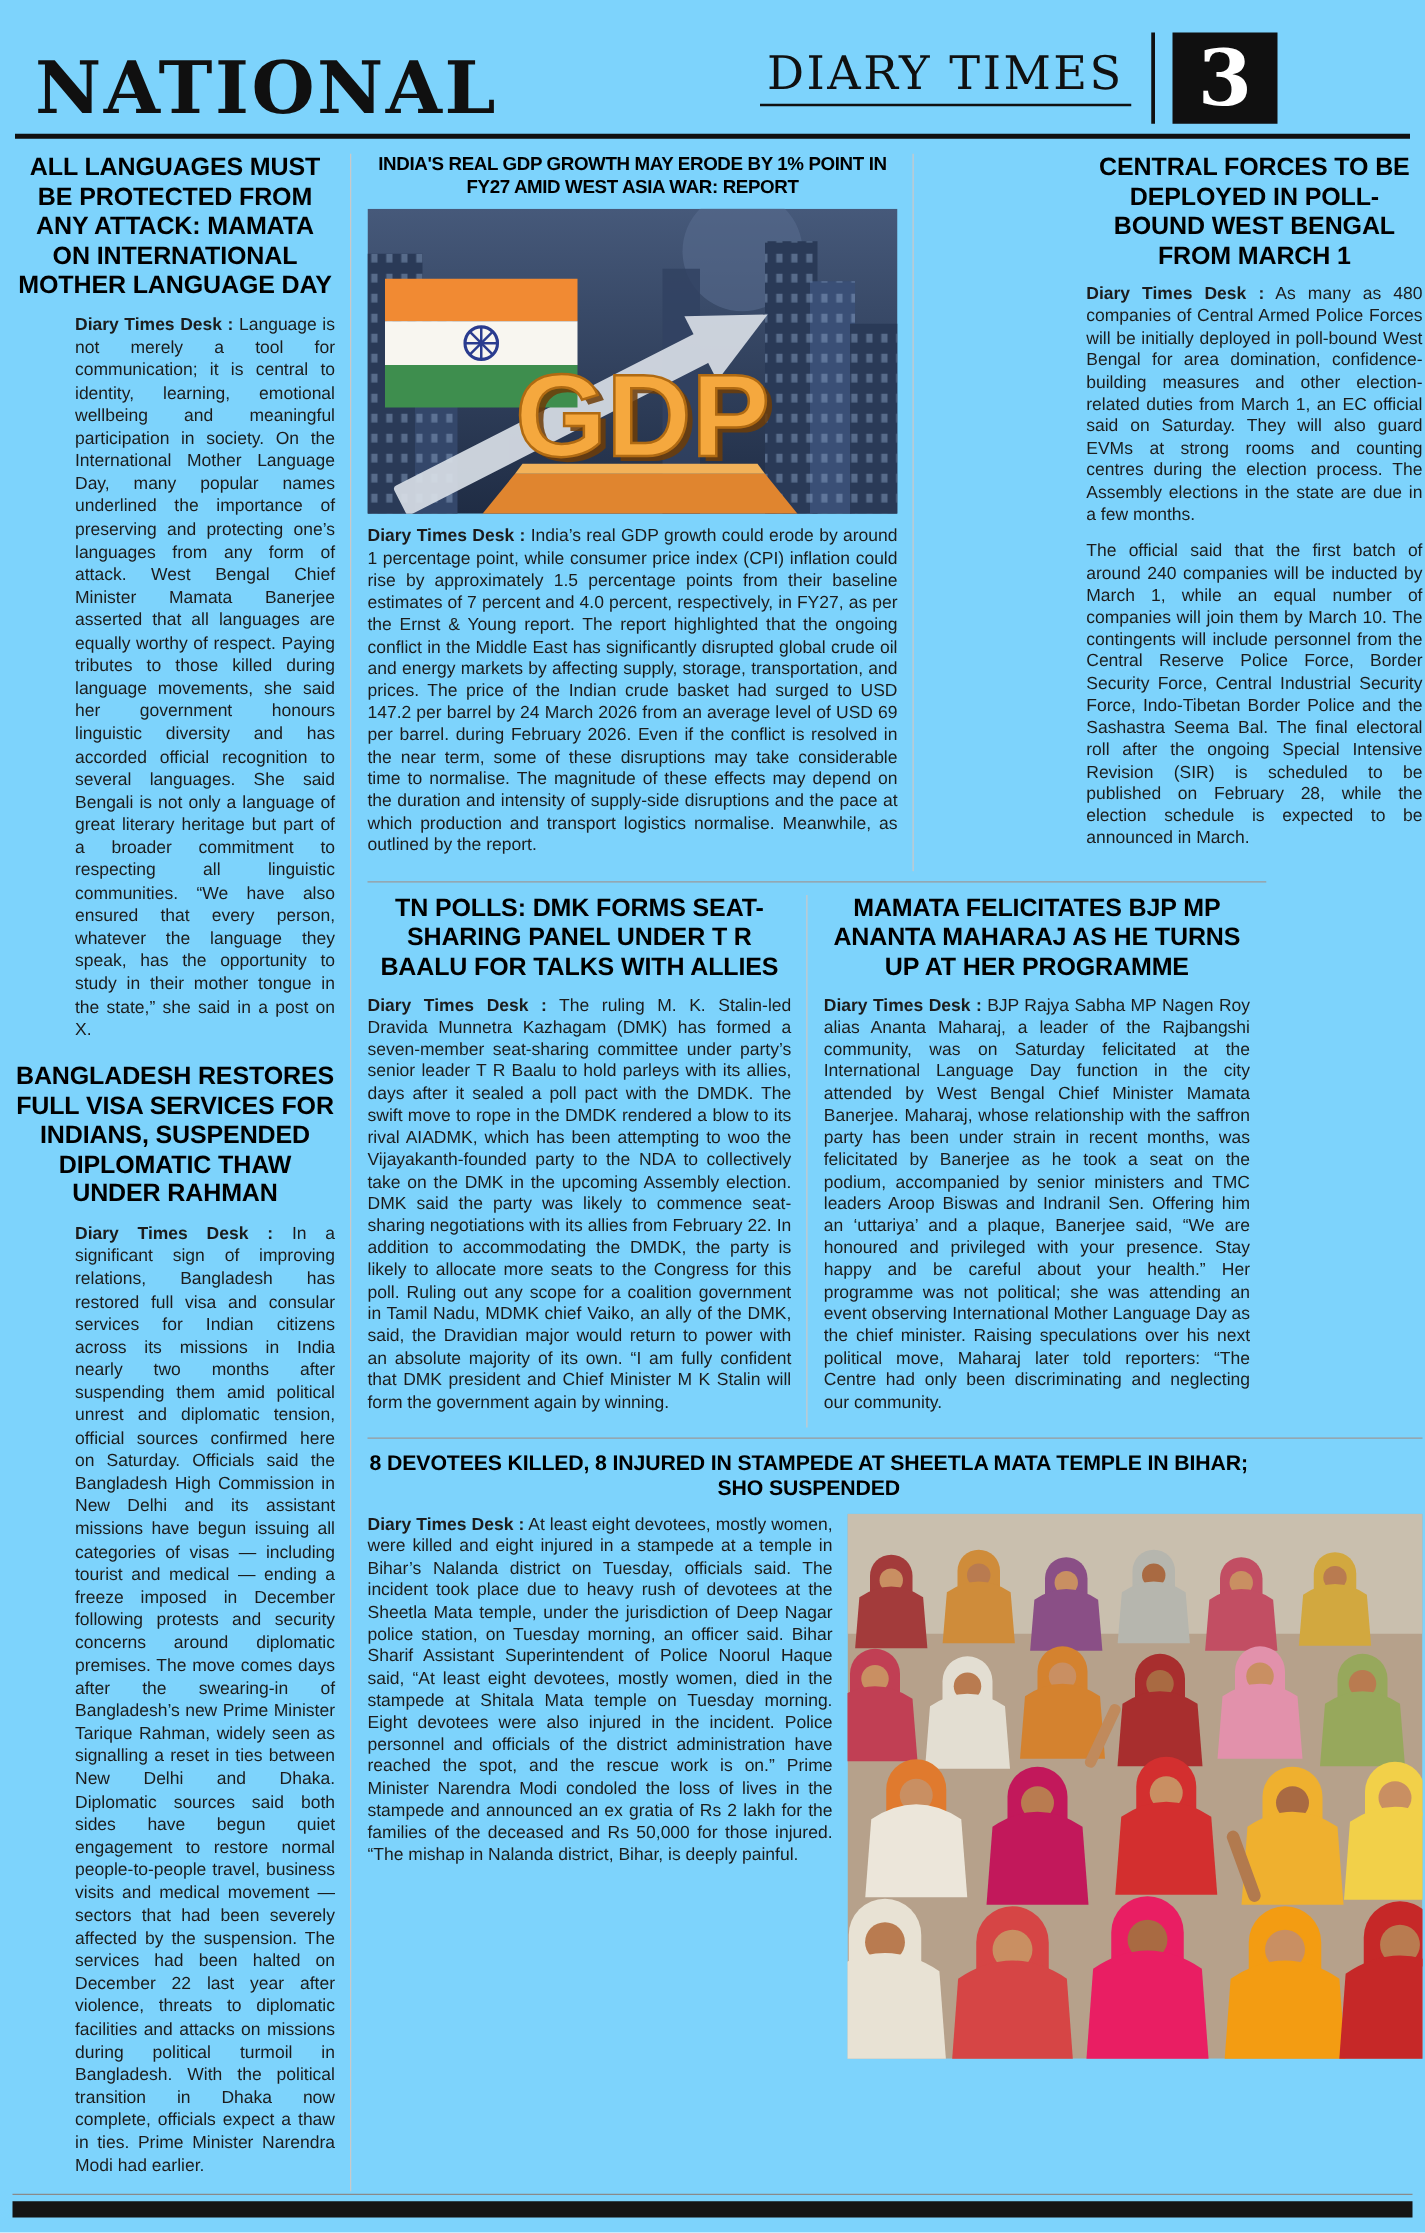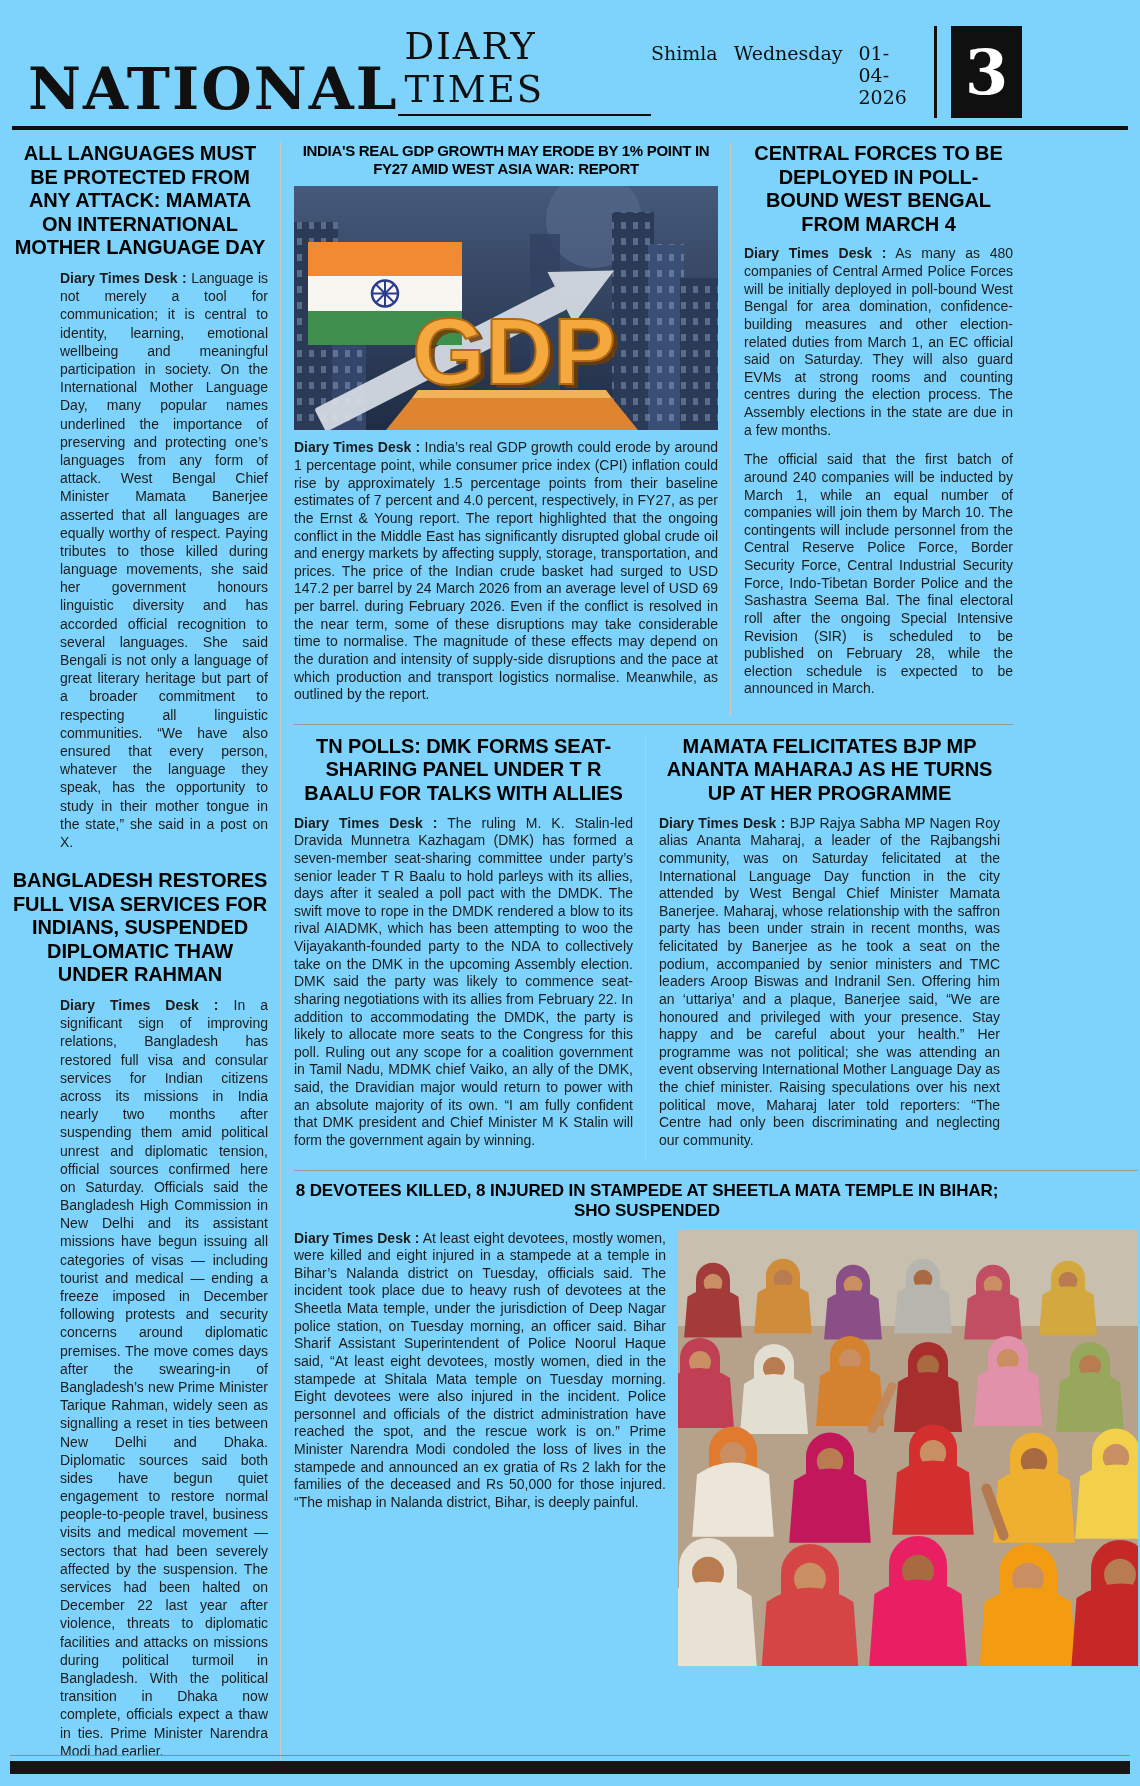--- a/index.html
+++ b/index.html
@@ -47,21 +47,21 @@
     background: #101010; color: #ffffff;
     display: flex; align-items: center; justify-content: center;
     font-family: "DejaVu Serif", serif; font-size: 62px; font-weight: 700;
   }
 
   
   .content { display: flex; padding-top: 12px; }
   .col-left { width: 269px; flex: none; padding-right: 12px; border-right: 1px solid #c9c9c9; }
   .right-region { flex: 1; padding-left: 13px; }
 
-  .row-top { display: flex; }
+  .row-top { display: flex; justify-content: space-between; }
   .art-gdp { width: 437px; flex: none; padding-right: 12px; border-right: 1px solid #c9c9c9; }
   .art-central { width: 282px; flex: none; padding-left: 13px; }
 
   .row-mid {
     display: flex; width: 719px;
     border-top: 1px solid #9a9a9a; margin-top: 8px; padding-top: 10px; align-items: flex-end;
   }
   .art-tn { width: 352px; flex: none; padding-right: 12px; border-right: 1px solid #c9c9c9; }
   .art-mamata { width: 354px; flex: none; padding-left: 13px; }
 
@@ -96,25 +96,20 @@
 </head>
 <body>
 
 <div class="page">
 
   <header class="header">
     <div class="brand">NATIONAL</div>
     <div class="mast">
       <div class="mast-left">
         <div class="mast-title">DIARY TIMES</div>
-        <div class="mast-date">
-          <span>Shimla</span>
-          <span>Wednesday</span>
-          <span>01-04-2026</span>
-        </div>
       </div>
       <div class="pagenum">3</div>
     </div>
   </header>
 
   <main class="content">
 
     <section class="col-left">
       <article class="article">
         <h2 class="headline">ALL LANGUAGES MUST BE PROTECTED FROM ANY ATTACK: MAMATA ON INTERNATIONAL MOTHER LANGUAGE DAY</h2>
@@ -180,21 +175,21 @@
               <polygon points="124,204 312,204 318,212 118,212" fill="#f2b25a"></polygon>
               <text x="225" y="202" text-anchor="middle" font-family="Liberation Sans, sans-serif" font-size="94" font-weight="bold" fill="#6e3d08" opacity="0.85">GDP</text>
               <text x="220" y="198" text-anchor="middle" font-family="Liberation Sans, sans-serif" font-size="94" font-weight="bold" fill="#f5a83e" stroke="#b06a12" stroke-width="2">GDP</text>
             </svg>
           </figure>
 
           <p class="body-text"><strong class="byline">Diary Times Desk :</strong> <span>India’s real GDP growth could erode by around 1 percentage point, while consumer price index (CPI) inflation could rise by approximately 1.5 percentage points from their baseline estimates of 7 percent and 4.0 percent, respectively, in FY27, as per the Ernst &amp; Young report. The report highlighted that the ongoing conflict in the Middle East has significantly disrupted global crude oil and energy markets by affecting supply, storage, transportation, and prices. The price of the Indian crude basket had surged to USD 147.2 per barrel by 24 March 2026 from an average level of USD 69 per barrel. during February 2026. Even if the conflict is resolved in the near term, some of these disruptions may take considerable time to normalise. The magnitude of these effects may depend on the duration and intensity of supply-side disruptions and the pace at which production and transport logistics normalise. Meanwhile, as outlined by the report.</span></p>
         </article>
 
         <article class="art-central">
-          <h2 class="headline">CENTRAL FORCES TO BE DEPLOYED IN POLL-BOUND WEST BENGAL FROM MARCH 4</h2>
+          <h2 class="headline">CENTRAL FORCES TO BE DEPLOYED IN POLL-BOUND WEST BENGAL FROM MARCH 1</h2>
           <p class="body-text"><strong class="byline">Diary Times Desk :</strong> <span>As many as 480 companies of Central Armed Police Forces will be initially deployed in poll-bound West Bengal for area domination, confidence-building measures and other election-related duties from March 1, an EC official said on Saturday. They will also guard EVMs at strong rooms and counting centres during the election process. The Assembly elections in the state are due in a few months.</span></p>
           <p class="body-text">The official said that the first batch of around 240 companies will be inducted by March 1, while an equal number of companies will join them by March 10. The contingents will include personnel from the Central Reserve Police Force, Border Security Force, Central Industrial Security Force, Indo-Tibetan Border Police and the Sashastra Seema Bal. The final electoral roll after the ongoing Special Intensive Revision (SIR) is scheduled to be published on February 28, while the election schedule is expected to be announced in March.</p>
         </article>
       </div>
 
       <div class="row-mid">
         <article class="art-tn">
           <h2 class="headline">TN POLLS: DMK FORMS SEAT-SHARING PANEL UNDER T R BAALU FOR TALKS WITH ALLIES</h2>
           <p class="body-text"><strong class="byline">Diary Times Desk :</strong> <span>The ruling M. K. Stalin-led Dravida Munnetra Kazhagam (DMK) has formed a seven-member seat-sharing committee under party’s senior leader T R Baalu to hold parleys with its allies, days after it sealed a poll pact with the DMDK. The swift move to rope in the DMDK rendered a blow to its rival AIADMK, which has been attempting to woo the Vijayakanth-founded party to the NDA to collectively take on the DMK in the upcoming Assembly election. DMK said the party was likely to commence seat-sharing negotiations with its allies from February 22. In addition to accommodating the DMDK, the party is likely to allocate more seats to the Congress for this poll. Ruling out any scope for a coalition government in Tamil Nadu, MDMK chief Vaiko, an ally of the DMK, said, the Dravidian major would return to power with an absolute majority of its own. “I am fully confident that DMK president and Chief Minister M K Stalin will form the government again by winning.</span></p>
         </article>

